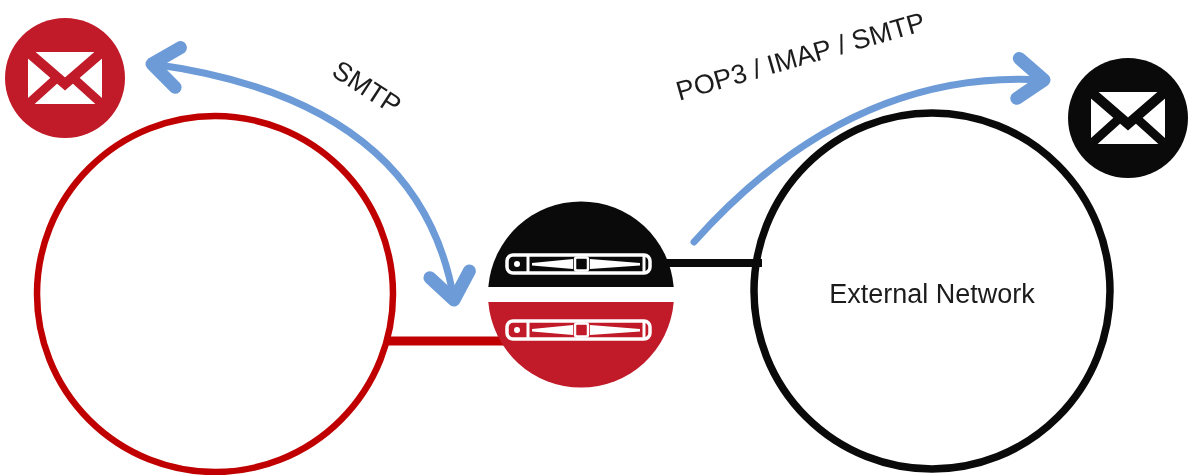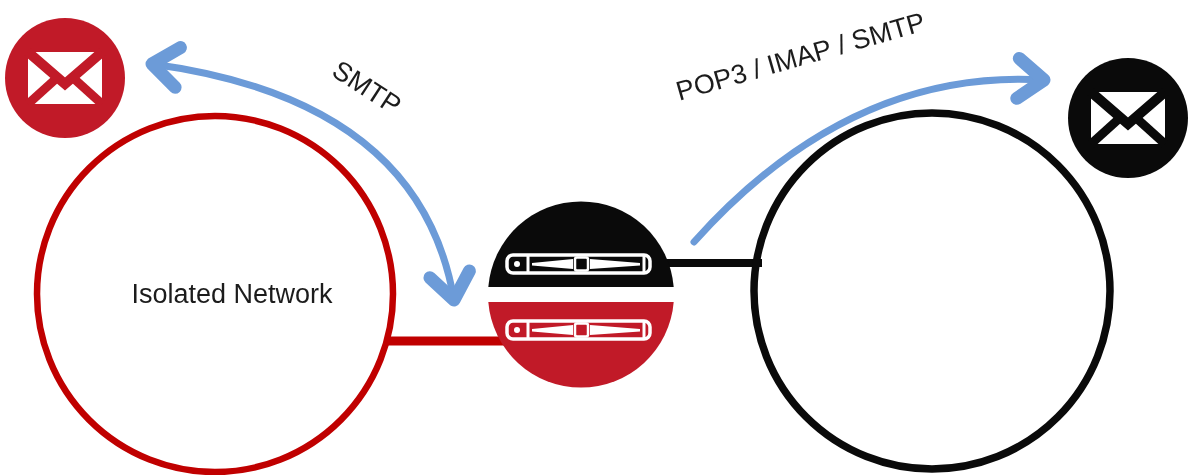--- a/index.html
+++ b/index.html
@@ -79,16 +79,16 @@
       <rect class="fill-white" x="1091" y="92" width="74" height="52" rx="3"></rect>
       <polyline class="stroke-black nofill" points="1091,92 1128,124 1165,92" stroke-width="10"></polyline>
       <line class="stroke-black" x1="1091" y1="144" x2="1122" y2="116" stroke-width="9"></line>
       <line class="stroke-black" x1="1165" y1="144" x2="1134" y2="116" stroke-width="9"></line>
     </g>
 
     <path class="arrow" d="M 152 64 Q 420 100 454 300" marker-start="url(#ah)" marker-end="url(#ah)"></path>
     <path class="arrow" d="M 694 242 Q 850 68 1044 80" marker-end="url(#ah)"></path>
   </svg>
 
-  <div id="lbl-isolated" class="lbl center">Isolated Network</div>
+  <div id="lbl-external" class="lbl center">External Network</div>
   <div id="lbl-smtp" class="lbl">SMTP</div>
   <div id="lbl-pop3" class="lbl">POP3 / IMAP / SMTP</div>
 </div>
 
 </body></html>

